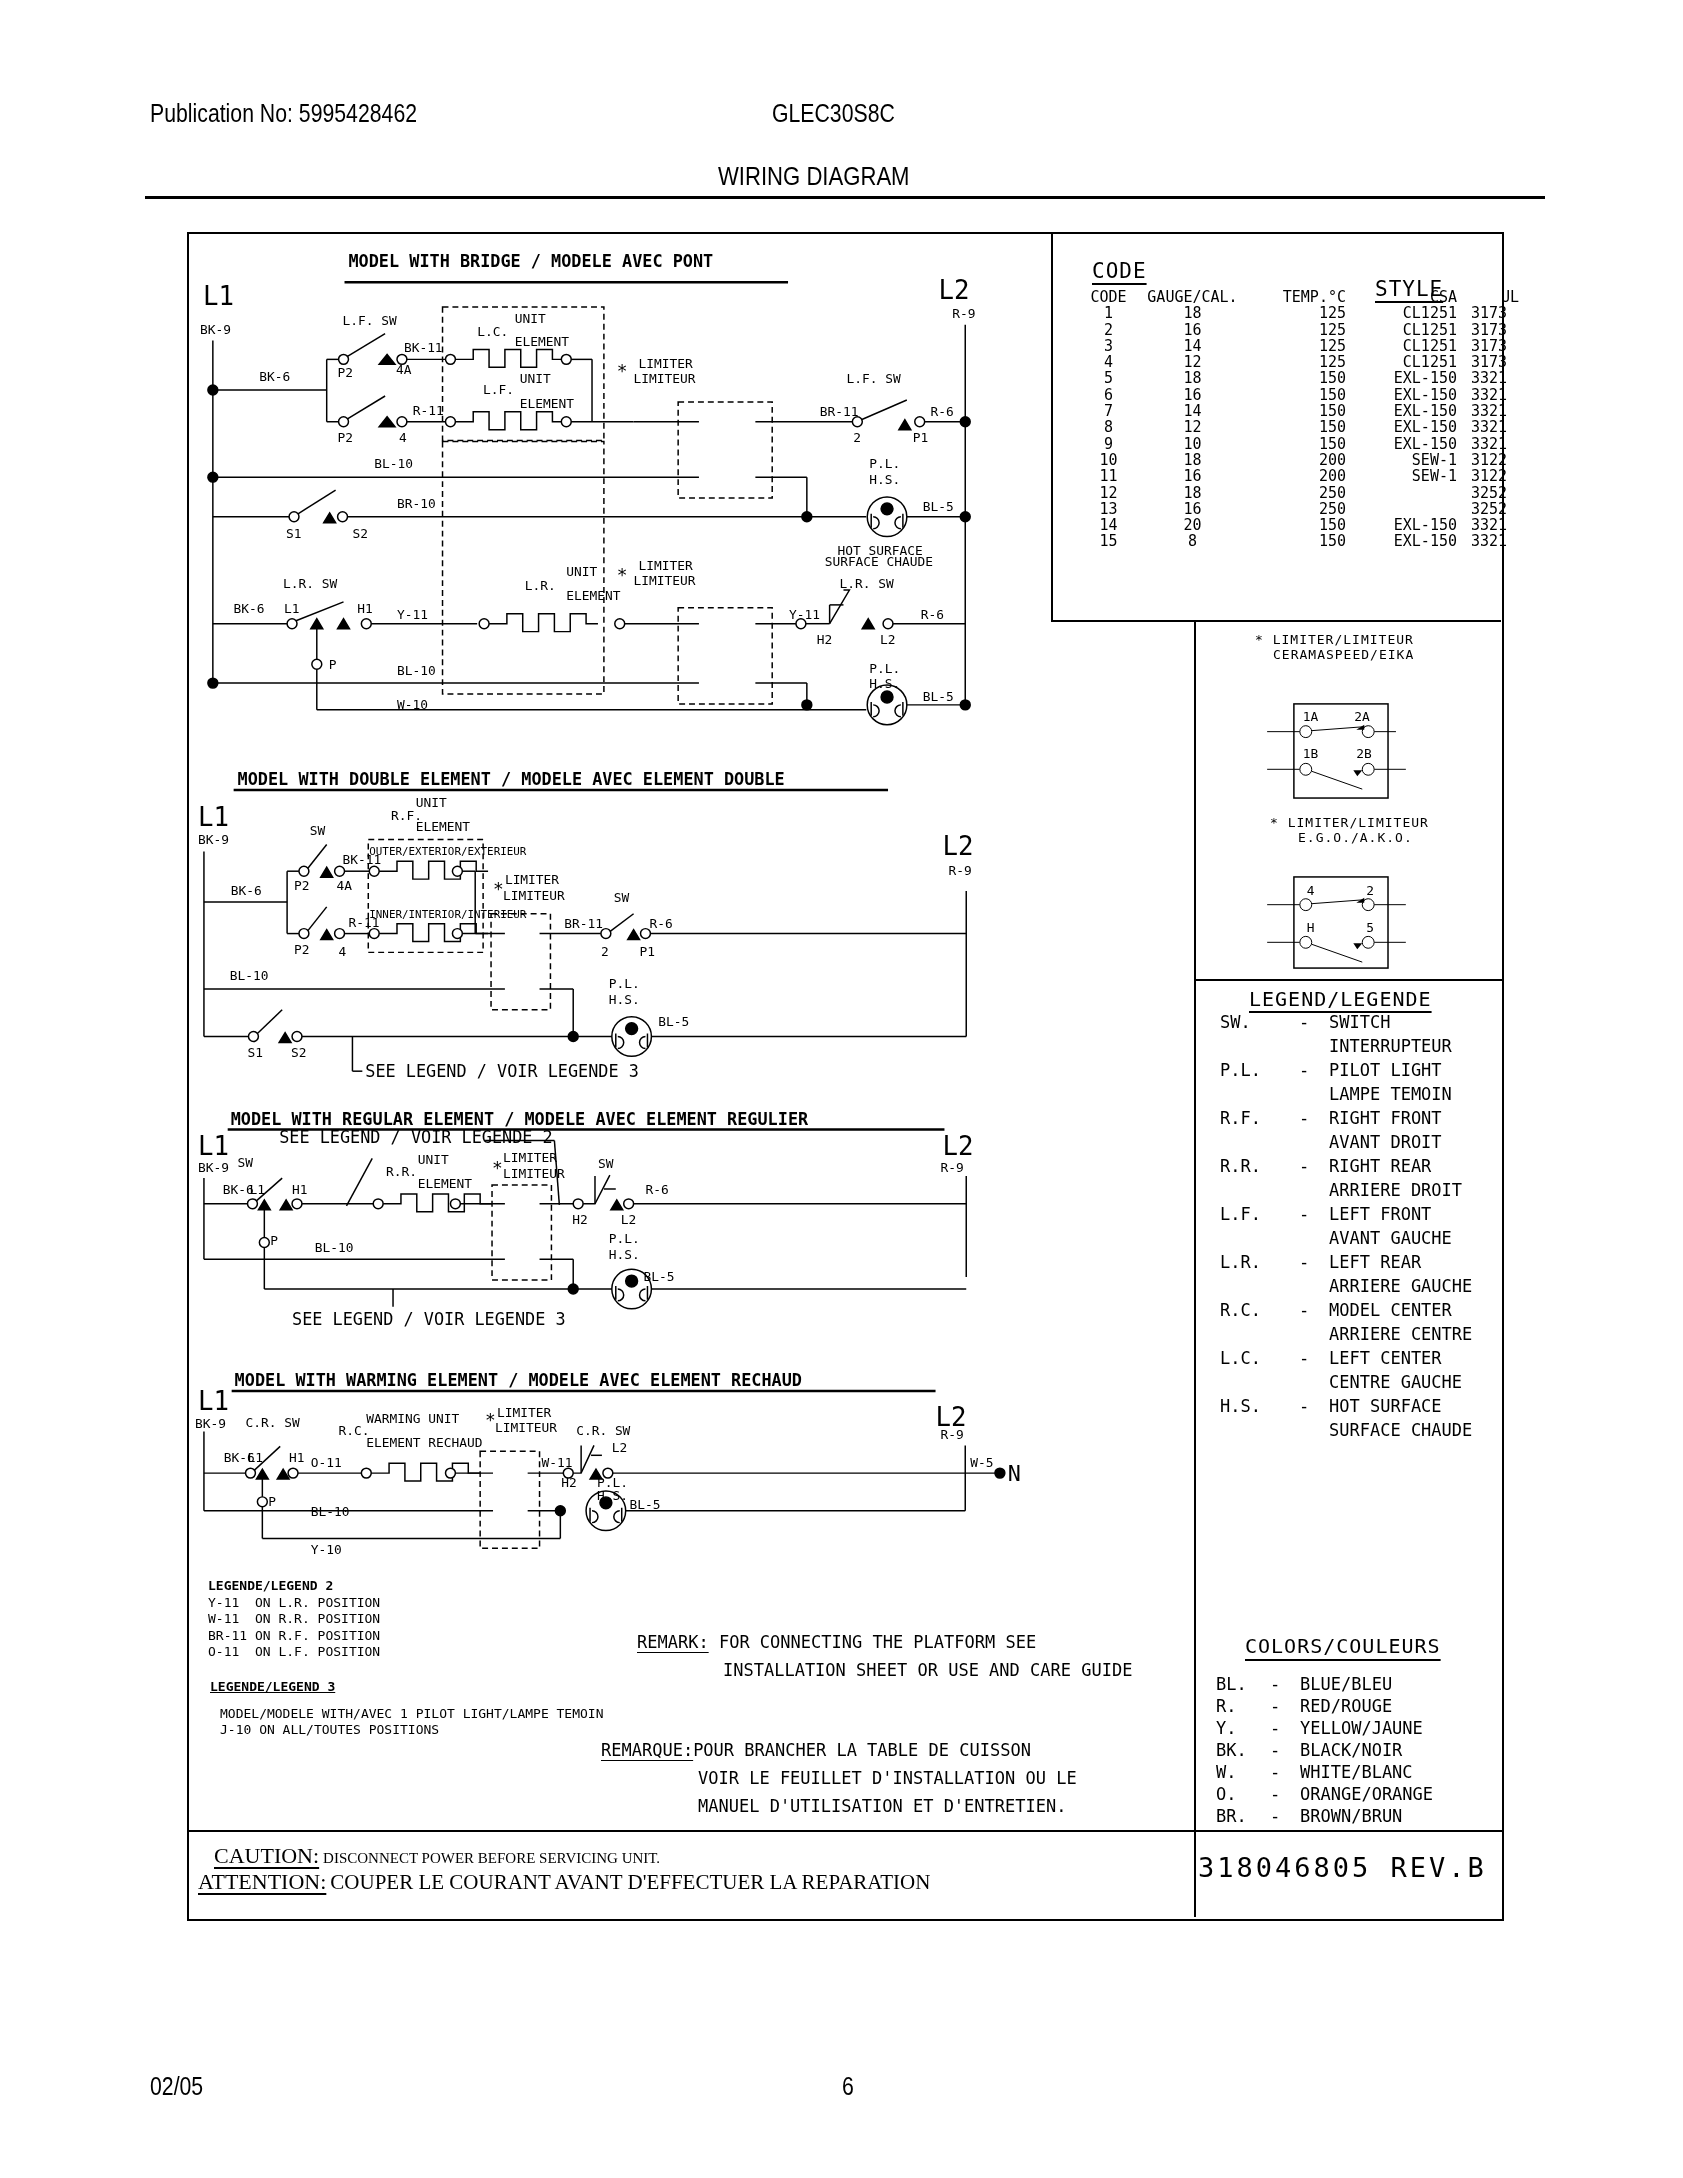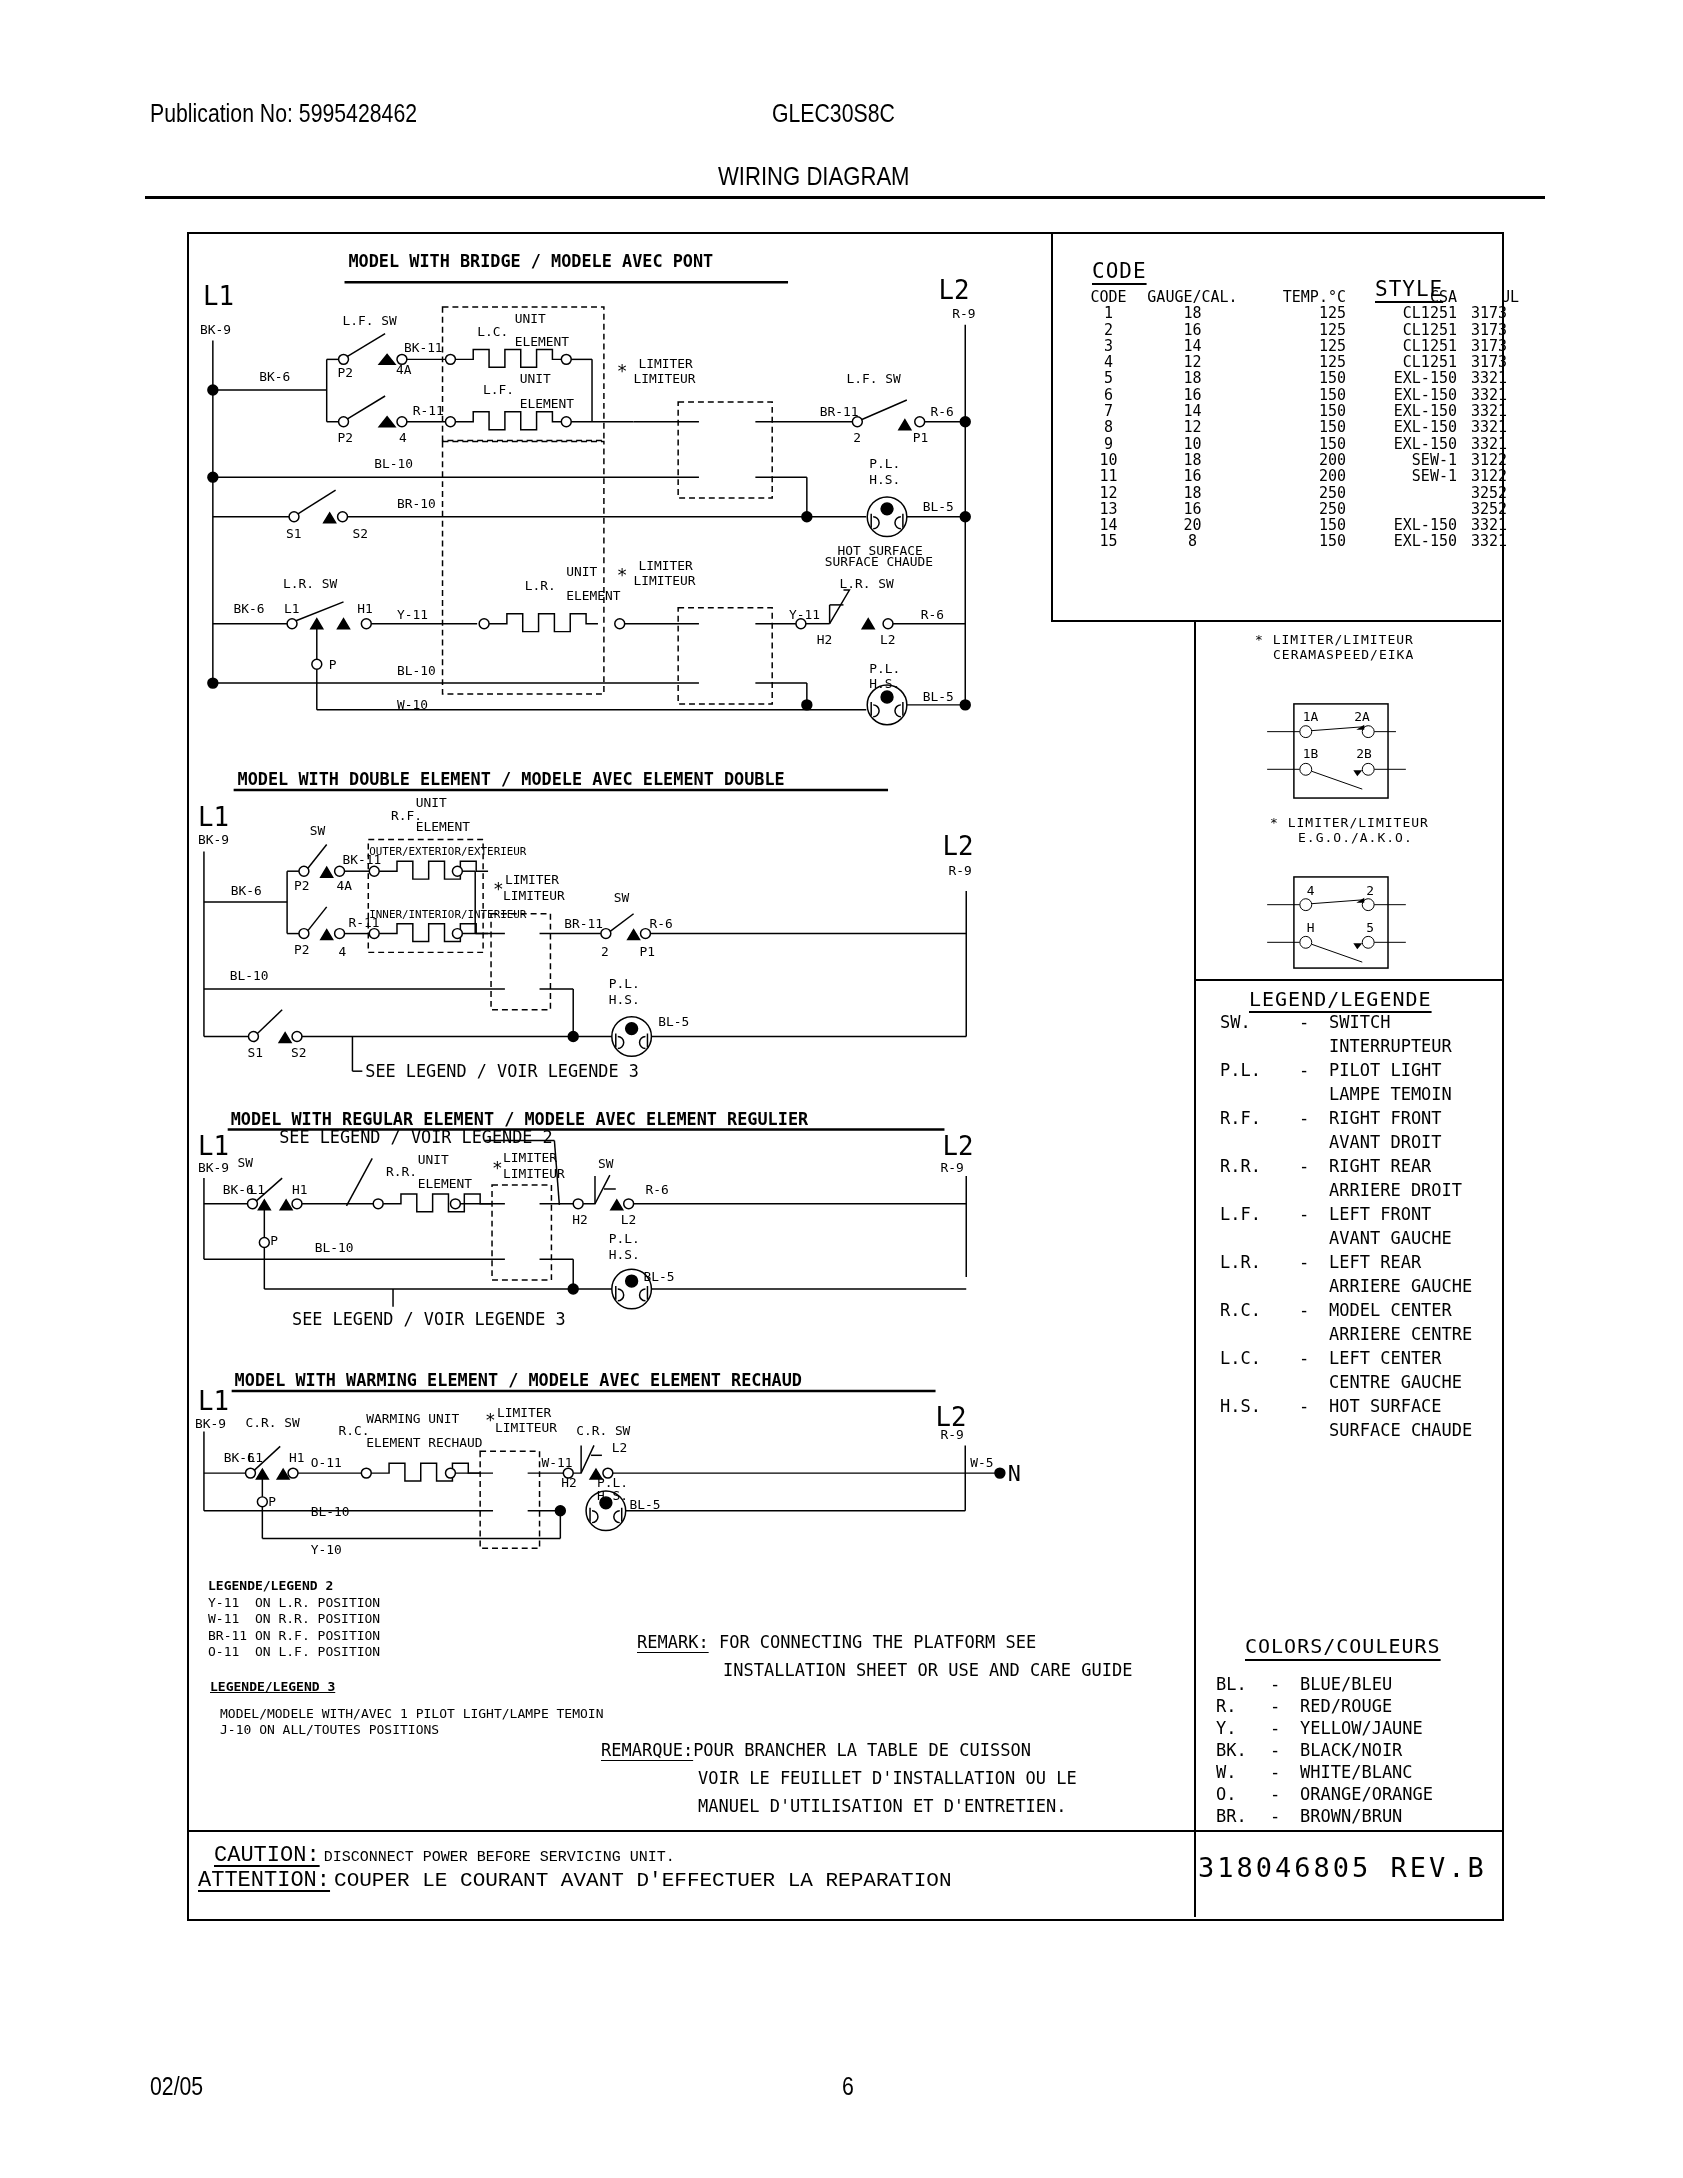--- a/index.html
+++ b/index.html
@@ -358,21 +358,21 @@
 <div class="abs remark" style="left:637px;top:1628px;">
   <div><span class="ul">REMARK:</span> <span>FOR CONNECTING THE PLATFORM SEE</span></div>
   <div style="padding-left:86px;">INSTALLATION SHEET OR USE AND CARE GUIDE</div>
 </div>
 <div class="abs remark" style="left:601px;top:1736px;">
   <div><span class="ul">REMARQUE:</span><span>POUR BRANCHER LA TABLE DE CUISSON</span></div>
   <div style="padding-left:97px;">VOIR LE FEUILLET D'INSTALLATION OU LE</div>
   <div style="padding-left:97px;">MANUEL D'UTILISATION ET D'ENTRETIEN.</div>
 </div>
 
-<div class="abs" style="left:198px;top:1843px;font-family:Liberation Mono, monospace;">
+<div class="abs" style="left:198px;top:1843px;font-family:Liberation Serif, serif;">
   <div style="display:flex;align-items:baseline;padding-left:16px;">
     <span class="ul" style="font-size:22px;">CAUTION:</span>
     <span style="font-size:15px;margin-left:4px;">DISCONNECT POWER BEFORE SERVICING UNIT.</span>
   </div>
   <div style="display:flex;align-items:baseline;">
     <span class="ul" style="font-size:22px;">ATTENTION:</span>
     <span style="font-size:21px;margin-left:4px;">COUPER LE COURANT AVANT D'EFFECTUER LA REPARATION</span>
   </div>
 </div>
 

